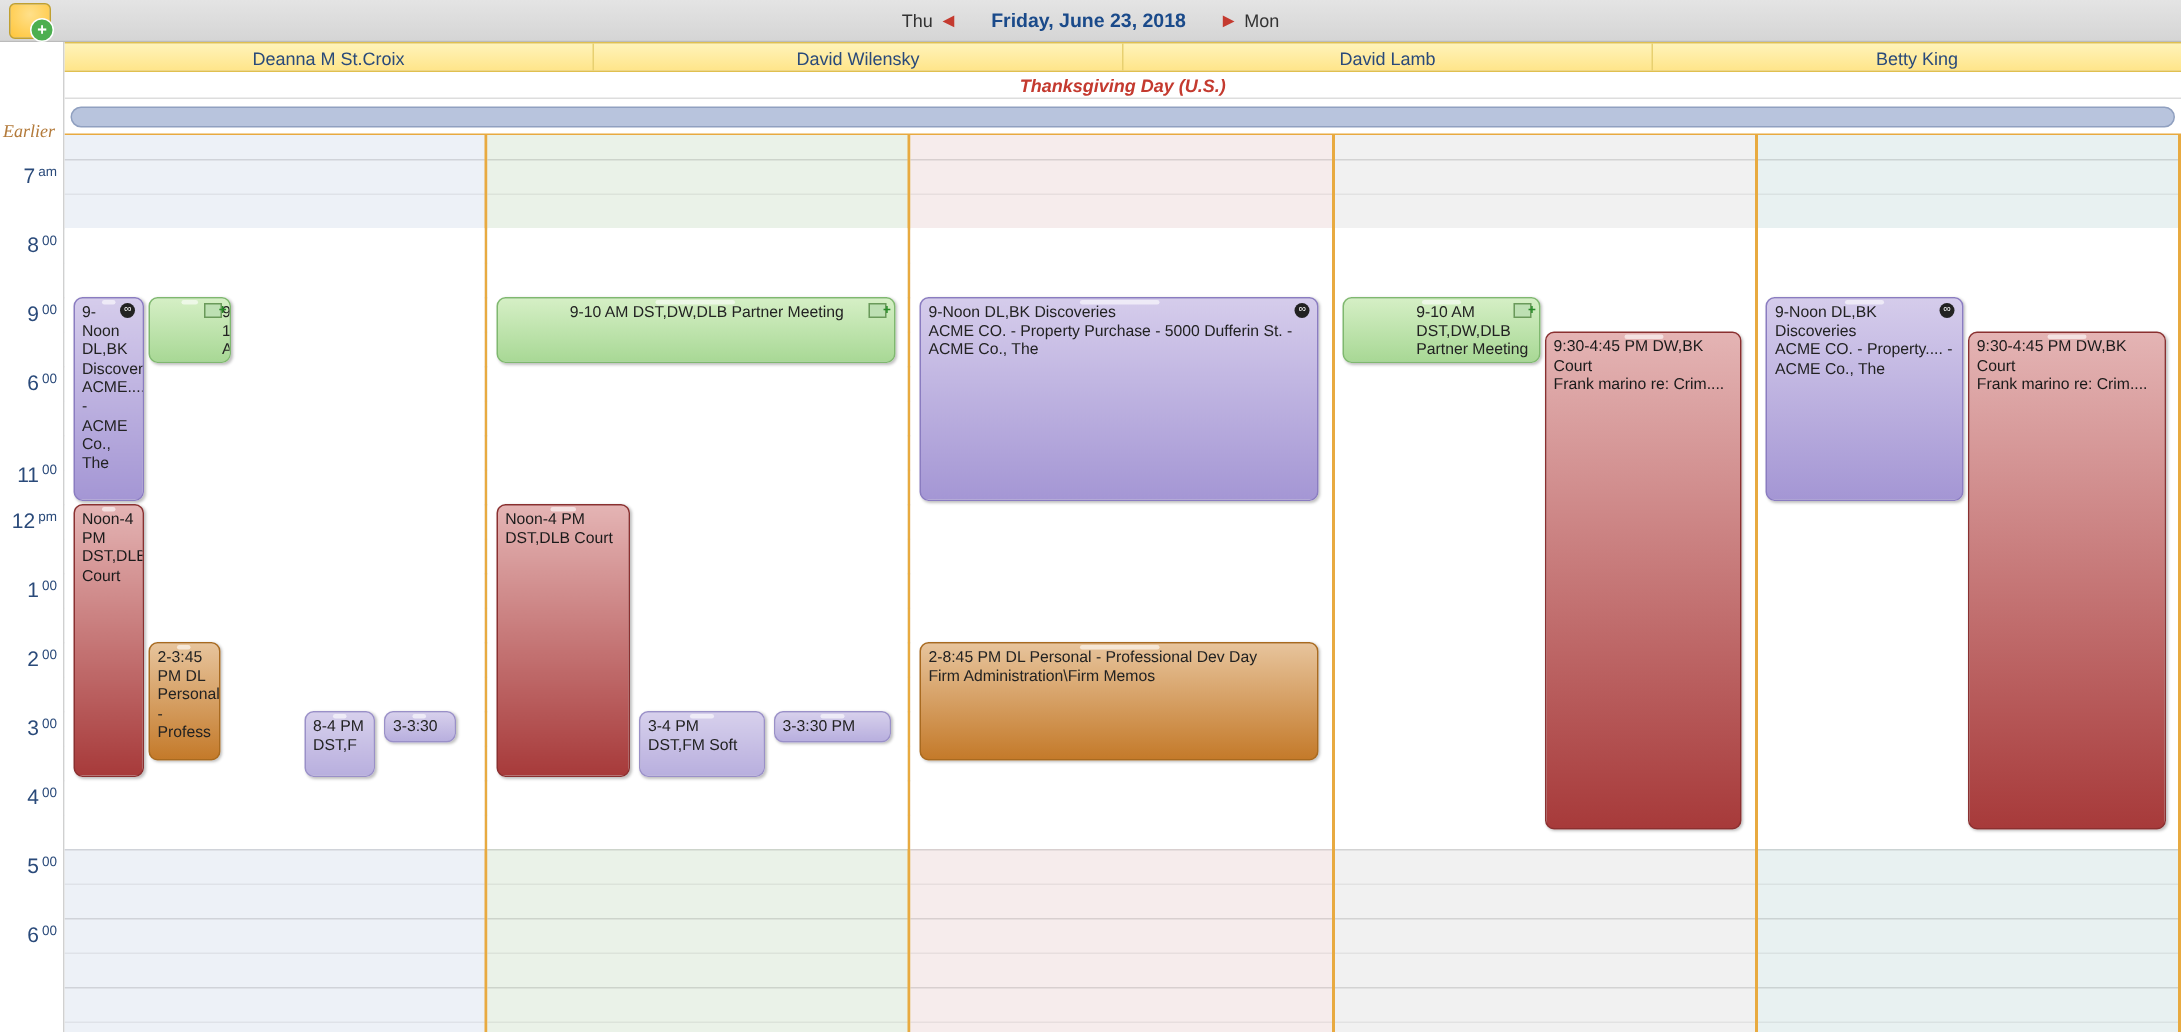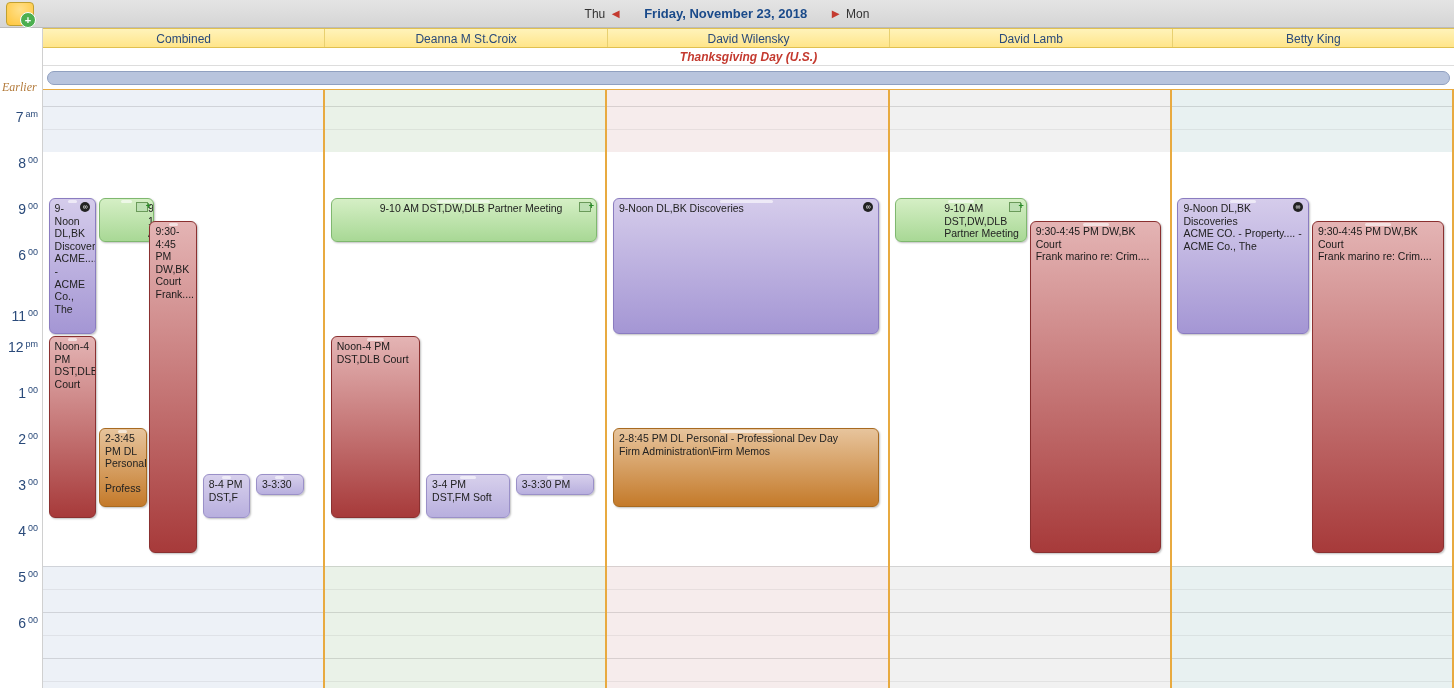--- a/index.html
+++ b/index.html
@@ -229,21 +229,21 @@
   }
 </style>
 </head>
 <body>
 
 <div class="topbar">
   <div class="add-btn"></div>
   <div class="nav">
     <span class="nav-day">Thu</span>
     <span class="nav-arrow">◄</span>
-    <span class="nav-date">Friday, November 23, 2018</span>
+    <span class="nav-date">Friday, June 23, 2018</span>
     <span class="nav-arrow">►</span>
     <span class="nav-day">Mon</span>
   </div>
 </div>
 
 <div class="grid">
 
   <div class="time-col">
     <div class="earlier">Earlier</div>
     <div id="hour-labels">
@@ -257,21 +257,20 @@
         <div class="hour-label" style="top: 403px;"><span class="h">2</span><span class="m">00</span></div>
         <div class="hour-label" style="top: 449px;"><span class="h">3</span><span class="m">00</span></div>
         <div class="hour-label" style="top: 495px;"><span class="h">4</span><span class="m">00</span></div>
         <div class="hour-label" style="top: 541px;"><span class="h">5</span><span class="m">00</span></div>
         <div class="hour-label" style="top: 587px;"><span class="h">6</span><span class="m">00</span></div>
       </div>
   </div>
 
   <div class="cal-body">
     <div class="col-headers" id="col-headers">
-        <div class="col-header">Combined</div>
         <div class="col-header">Deanna M St.Croix</div>
         <div class="col-header">David Wilensky</div>
         <div class="col-header">David Lamb</div>
         <div class="col-header">Betty King</div>
       </div>
     <div class="holiday-row">Thanksgiving Day (U.S.)</div>
     <div class="earlier-row">
       <div class="earlier-strip"></div>
     </div>
     <div class="columns" id="columns">
@@ -298,21 +297,20 @@
           <div class="slot-line" style="top: 453px;"></div>
           <div class="slot-line hour" style="top: 476px;"></div>
           <div class="slot-line" style="top: 499px;"></div>
           <div class="slot-line hour" style="top: 522px;"></div>
           <div class="slot-line" style="top: 545px;"></div>
           <div class="slot-line hour" style="top: 568px;"></div>
           <div class="slot-line" style="top: 591px;"></div>
           <div class="work-overlay" style="top: 62px; height: 414px;"></div>
           <div class="appt c-purple" style="left: 2%; width: 17%; top: 108px; height: 136px;"><div class="handle"></div><span class="icon-dot">∞</span><span>9-Noon DL,BK Discoveries ACME.... - ACME Co., The</span></div>
           <div class="appt c-green" style="left: 20%; width: 17%; top: 108px; height: 44px;"><div class="handle"></div><span class="icon-plus"></span><span>9-10 AM</span></div>
-          <div class="appt c-red" style="left: 38%; width: 17%; top: 131px; height: 331.5px;"><div class="handle"></div><span>9:30-4:45 PM DW,BK Court Frank....</span></div>
           <div class="appt c-red" style="left: 2%; width: 17%; top: 246px; height: 182px;"><div class="handle"></div><span>Noon-4 PM DST,DLB Court</span></div>
           <div class="appt c-orange" style="left: 20%; width: 17%; top: 338px; height: 78.5px;"><div class="handle"></div><span>2-3:45 PM DL Personal - Profess</span></div>
           <div class="appt c-lav" style="left: 57%; width: 17%; top: 384px; height: 44px;"><div class="handle"></div><span>8-4 PM DST,F</span></div>
           <div class="appt c-lav" style="left: 76%; width: 17%; top: 384px; height: 21px;"><div class="handle"></div><span>3-3:30</span></div>
         </div>
         <div class="cal-col bg-green" style="left: 20%; width: 20%;">
           <div class="slot-line hour" style="top: 16px;"></div>
           <div class="slot-line" style="top: 39px;"></div>
           <div class="slot-line hour" style="top: 62px;"></div>
           <div class="slot-line" style="top: 85px;"></div>
@@ -369,20 +367,21 @@
           <div class="slot-line" style="top: 499px;"></div>
           <div class="slot-line hour" style="top: 522px;"></div>
           <div class="slot-line" style="top: 545px;"></div>
           <div class="slot-line hour" style="top: 568px;"></div>
           <div class="slot-line" style="top: 591px;"></div>
           <div class="work-overlay" style="top: 62px; height: 414px;"></div>
           <div class="appt c-purple" style="left: 2%; width: 95%; top: 108px; height: 136px;">
             <div class="handle"></div>
             <span class="icon-dot">∞</span>
             <div>9-Noon DL,BK Discoveries</div>
+            <div>ACME CO. - Property Purchase - 5000 Dufferin St. - ACME Co., The</div>
           </div>
           <div class="appt c-orange" style="left: 2%; width: 95%; top: 338px; height: 78.5px;">
             <div class="handle"></div>
             <div>2-8:45 PM DL Personal - Professional Dev Day</div>
             <div>Firm Administration\Firm Memos</div>
           </div>
         </div>
         <div class="cal-col bg-gray" style="left: 60%; width: 20%;">
           <div class="slot-line hour" style="top: 16px;"></div>
           <div class="slot-line" style="top: 39px;"></div>

